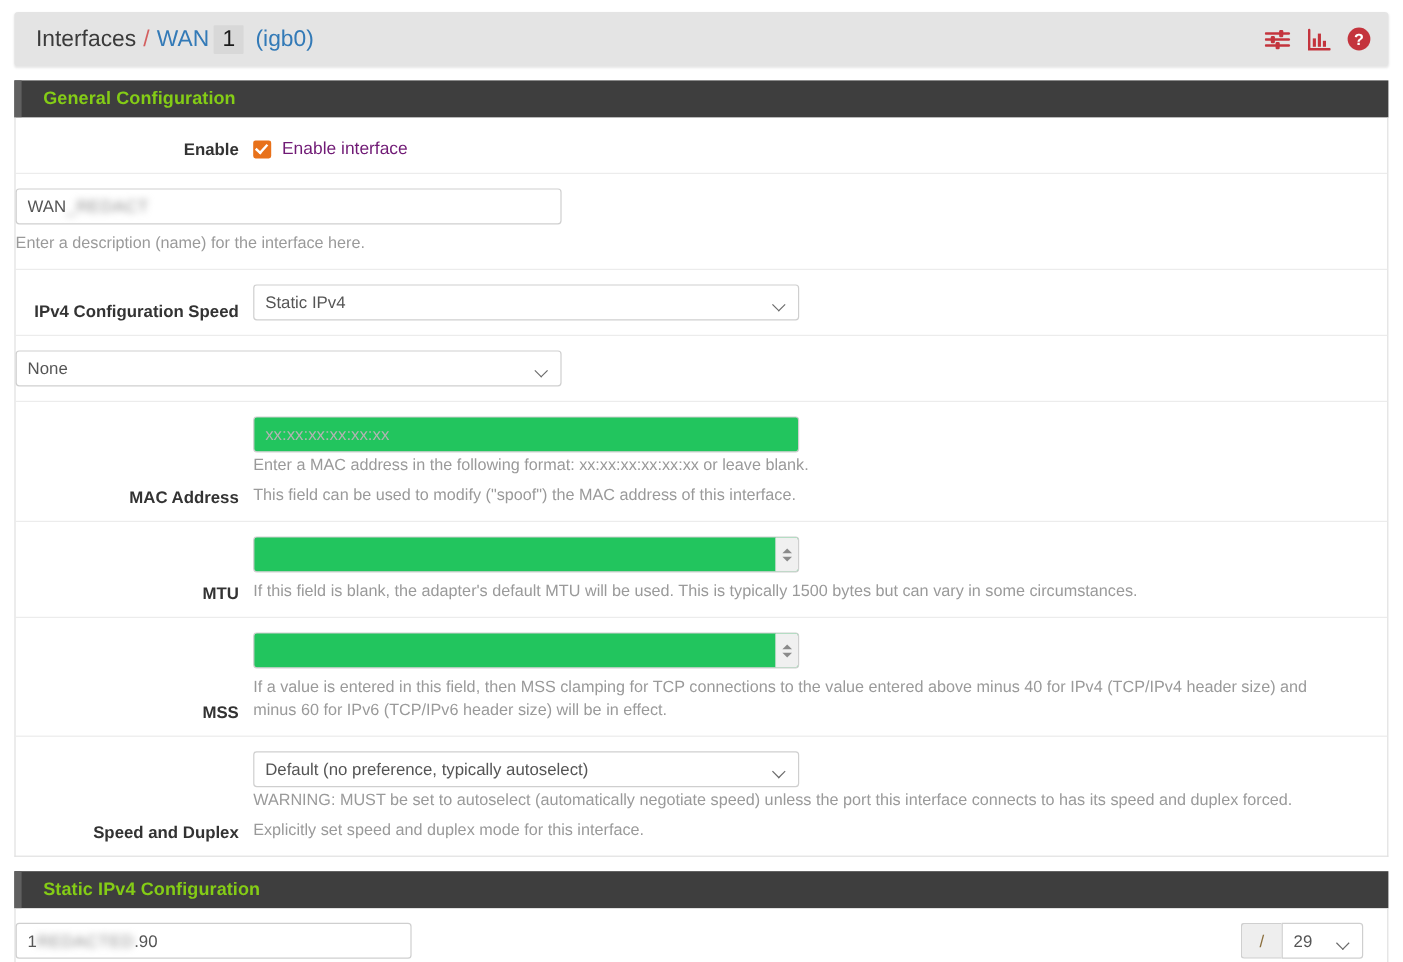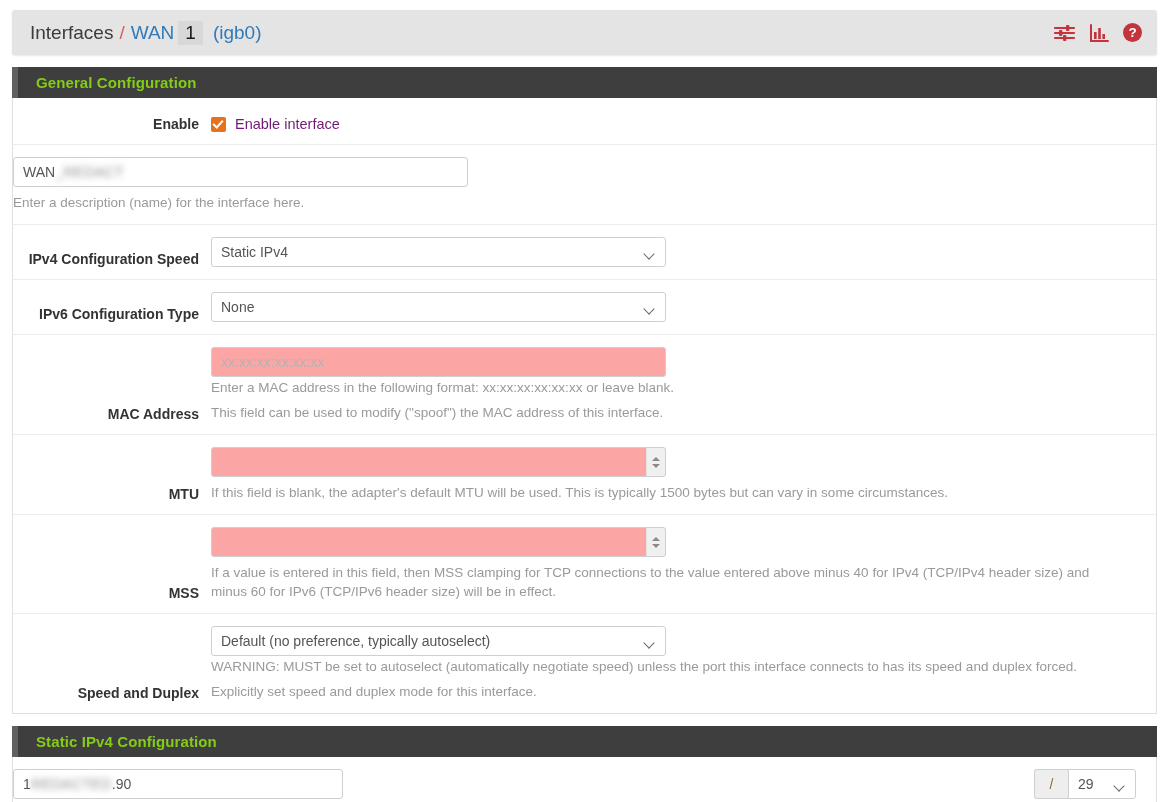--- a/index.html
+++ b/index.html
@@ -112,21 +112,21 @@
 
   
   .inp {
     width: 455px;
     height: 30px;
     border: 1px solid #cfcfcf;
     border-radius: 3px;
     padding: 0 9px;
     font-size: 14px;
     color: #555555;
-    background: #fca5a5;
+    background: #22c55e;
     font-family: "Liberation Sans", sans-serif;
     outline: none;
     display: block;
   }
   .inp::placeholder { color: #b3b3b3; }
 
   
   .spin-wrap { position: relative; width: 455px; }
   .spin-wrap .inp { width: 455px; padding-right: 26px; }
   .spinner {
@@ -306,21 +306,20 @@
     <div class="form-row">
       <div class="form-label">IPv4 Configuration Speed</div>
       <div class="form-control-col">
         <div class="fauxinp sel">
           <span class="val-line">Static IPv4</span>
         </div>
       </div>
     </div>
 
     <div class="form-row">
-      <div class="form-label">IPv6 Configuration Type</div>
       <div class="form-control-col">
         <div class="fauxinp sel">
           <span class="val-line">None</span>
         </div>
       </div>
     </div>
 
     <div class="form-row">
       <div class="form-label">MAC Address</div>
       <div class="form-control-col">

